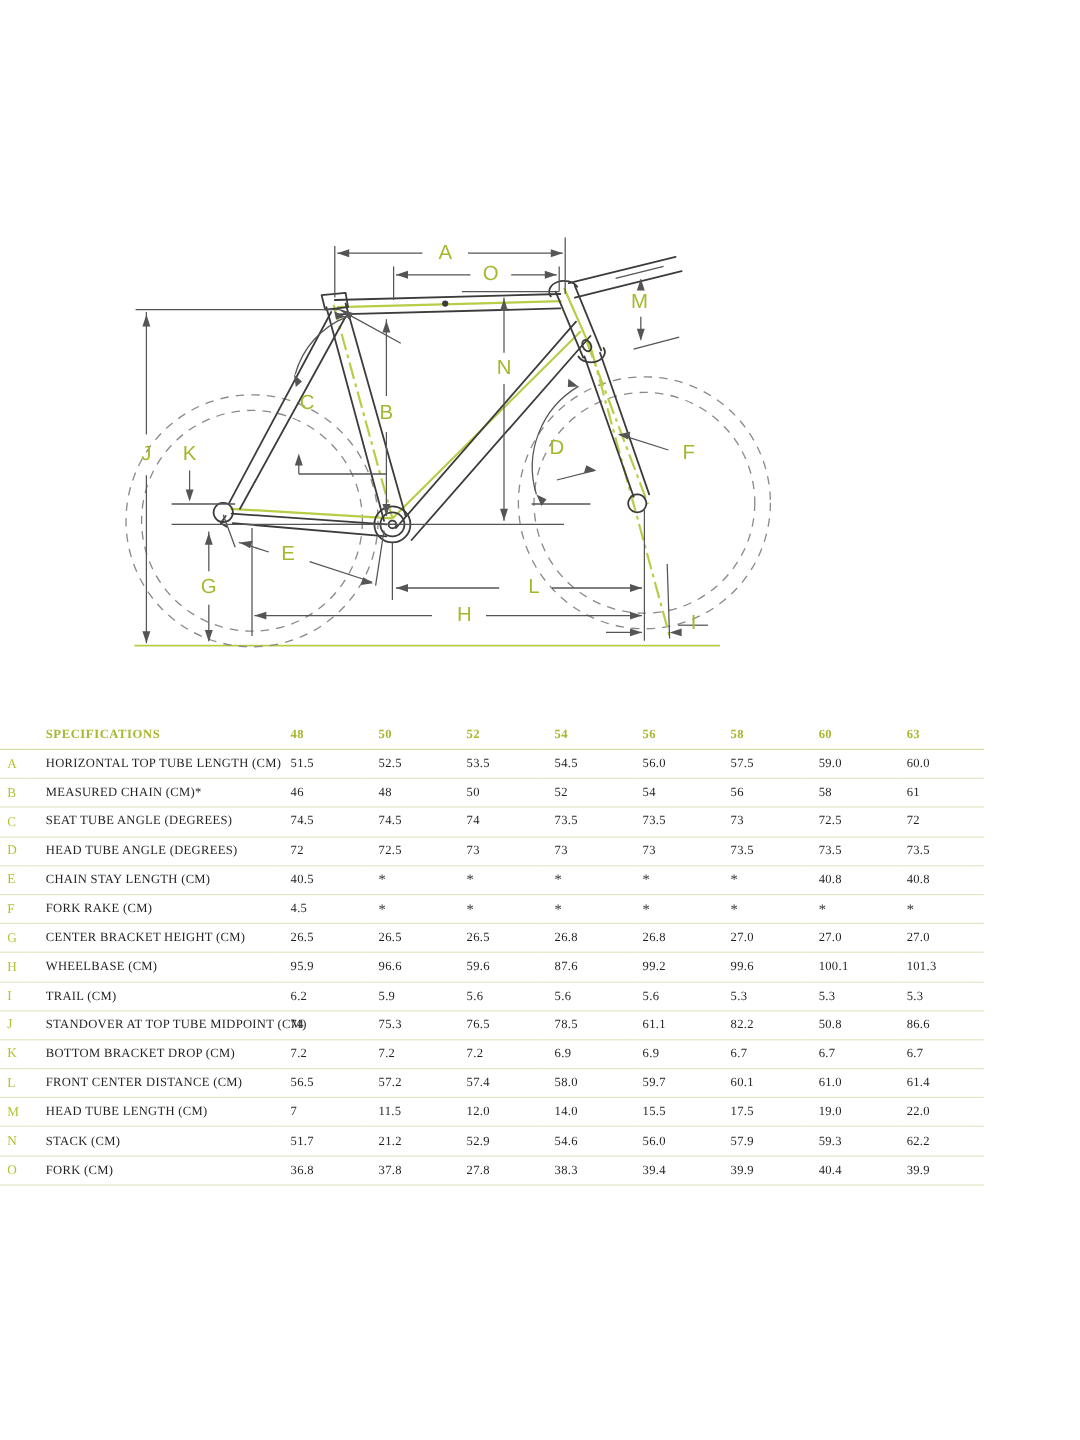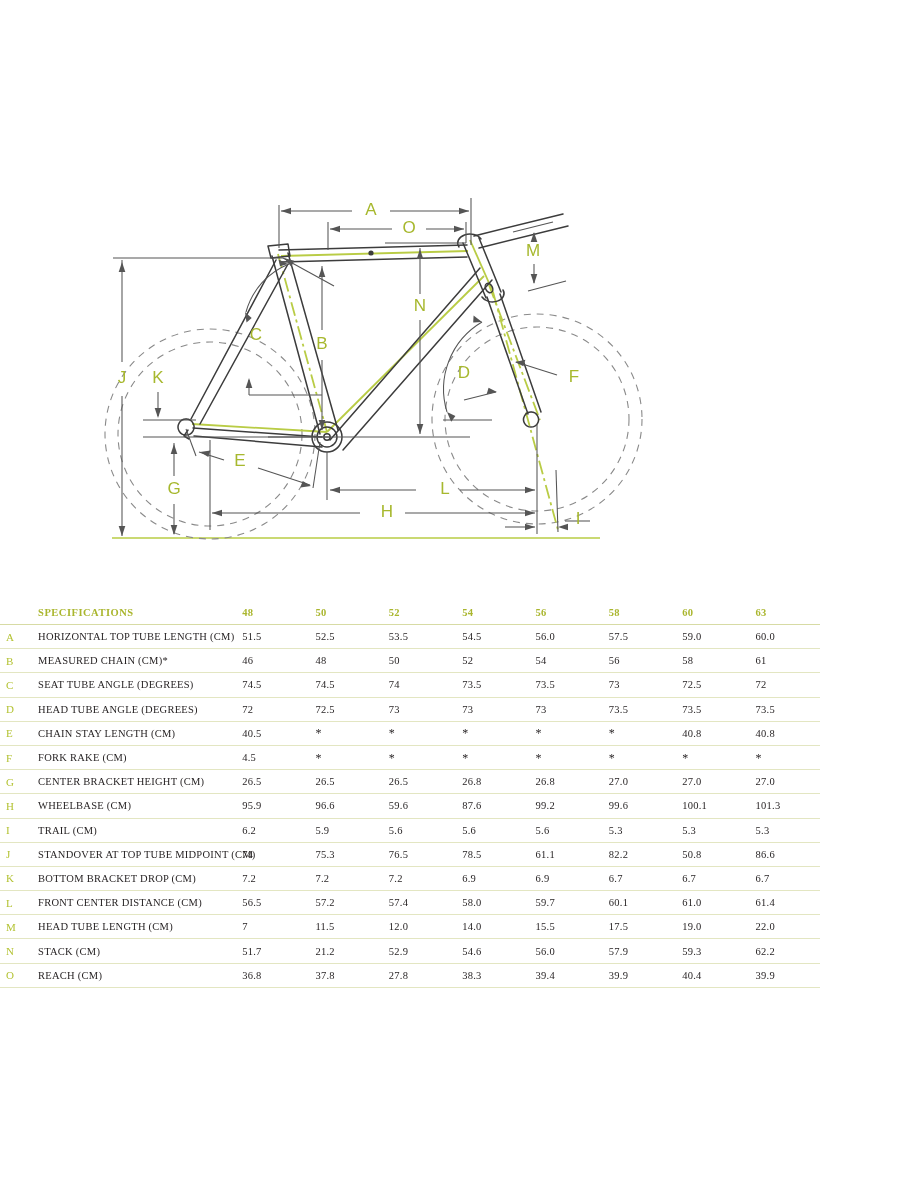--- a/index.html
+++ b/index.html
@@ -792,21 +792,21 @@
           </td>
           <td>
             <div class="cellbox val-cell">62.2</div>
           </td>
         </tr>
         <tr>
           <td>
             <div class="cellbox letter-cell">O</div>
           </td>
           <td>
-            <div class="cellbox name-cell">REACH (CM)</div>
+            <div class="cellbox name-cell">FORK (CM)</div>
           </td>
           <td>
             <div class="cellbox val-cell">36.8</div>
           </td>
           <td>
             <div class="cellbox val-cell">37.8</div>
           </td>
           <td>
             <div class="cellbox val-cell">27.8</div>
           </td>

